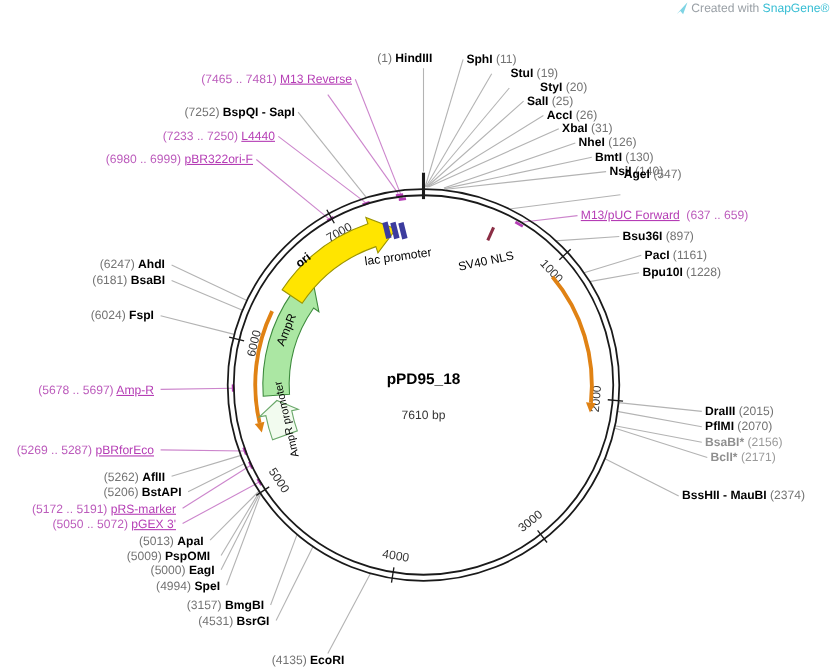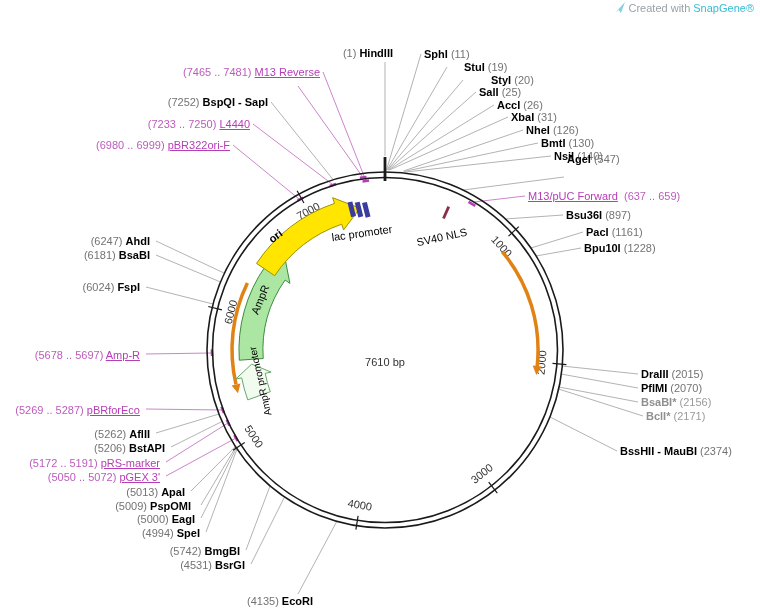--- a/index.html
+++ b/index.html
@@ -158,40 +158,41 @@
 <div class="site enzyme" style="left:566px;top:209px"><span class="nm">Bsu36I</span><span class="pos"> (897)</span></div>
 <div class="site enzyme" style="left:586px;top:226px"><span class="nm">PacI</span><span class="pos"> (1161)</span></div>
 <div class="site enzyme" style="left:584px;top:242px"><span class="nm">Bpu10I</span><span class="pos"> (1228)</span></div>
 <div class="site enzyme" style="left:641px;top:368px"><span class="nm">DraIII</span><span class="pos"> (2015)</span></div>
 <div class="site enzyme" style="left:641px;top:382px"><span class="nm">PflMI</span><span class="pos"> (2070)</span></div>
 <div class="site blocked" style="left:641px;top:396px"><span class="nm">BsaBI*</span><span class="pos"> (2156)</span></div>
 <div class="site blocked" style="left:646px;top:410px"><span class="nm">BclI*</span><span class="pos"> (2171)</span></div>
 <div class="site enzyme" style="left:620px;top:445px"><span class="nm">BssHII - MauBI</span><span class="pos"> (2374)</span></div>
 <div class="site enzyme" style="left:247px;top:595px"><span class="pos">(4135) </span><span class="nm">EcoRI</span></div>
 <div class="site enzyme" style="right:515px;top:559px"><span class="pos">(4531) </span><span class="nm">BsrGI</span></div>
-<div class="site enzyme" style="right:520px;top:545px"><span class="pos">(5742) </span><span class="nm">BmgBI</span></div>
+<div class="site enzyme" style="right:520px;top:545px"><span class="pos">(3157) </span><span class="nm">BmgBI</span></div>
 <div class="site enzyme" style="right:560px;top:527px"><span class="pos">(4994) </span><span class="nm">SpeI</span></div>
 <div class="site enzyme" style="right:565px;top:513px"><span class="pos">(5000) </span><span class="nm">EagI</span></div>
 <div class="site enzyme" style="right:569px;top:500px"><span class="pos">(5009) </span><span class="nm">PspOMI</span></div>
 <div class="site enzyme" style="right:575px;top:486px"><span class="pos">(5013) </span><span class="nm">ApaI</span></div>
 <div class="site primer" style="right:600px;top:471px"><span class="pos">(5050 .. 5072) </span><span class="nm">pGEX 3'</span></div>
 <div class="site primer" style="right:600px;top:457px"><span class="pos">(5172 .. 5191) </span><span class="nm">pRS-marker</span></div>
 <div class="site enzyme" style="right:595px;top:442px"><span class="pos">(5206) </span><span class="nm">BstAPI</span></div>
 <div class="site enzyme" style="right:610px;top:428px"><span class="pos">(5262) </span><span class="nm">AflII</span></div>
 <div class="site primer" style="right:620px;top:404px"><span class="pos">(5269 .. 5287) </span><span class="nm">pBRforEco</span></div>
 <div class="site primer" style="right:620px;top:349px"><span class="pos">(5678 .. 5697) </span><span class="nm">Amp-R</span></div>
 <div class="site enzyme" style="right:620px;top:281px"><span class="pos">(6024) </span><span class="nm">FspI</span></div>
 <div class="site enzyme" style="right:610px;top:249px"><span class="pos">(6181) </span><span class="nm">BsaBI</span></div>
 <div class="site enzyme" style="right:610px;top:235px"><span class="pos">(6247) </span><span class="nm">AhdI</span></div>
 <div class="site primer" style="right:530px;top:139px"><span class="pos">(6980 .. 6999) </span><span class="nm">pBR322ori-F</span></div>
 <div class="site primer" style="right:510px;top:118px"><span class="pos">(7233 .. 7250) </span><span class="nm">L4440</span></div>
 <div class="site enzyme" style="right:492px;top:96px"><span class="pos">(7252) </span><span class="nm">BspQI - SapI</span></div>
 <div class="site primer" style="right:440px;top:66px"><span class="pos">(7465 .. 7481) </span><span class="nm">M13 Reverse</span></div>
 
 <div class="center-label">
+  <div class="pname">pPD95_18</div>
   <div class="psize">7610 bp</div>
 </div>
 
 <div class="watermark">
   <svg width="12" height="12" viewBox="0 0 12 12">
     <polygon points="1,11 11,0 7,11 4.5,8" fill="#7FD4E4"></polygon>
   </svg>
   <span>Created with </span>
       <span class="brand">SnapGene®</span>
 </div>

